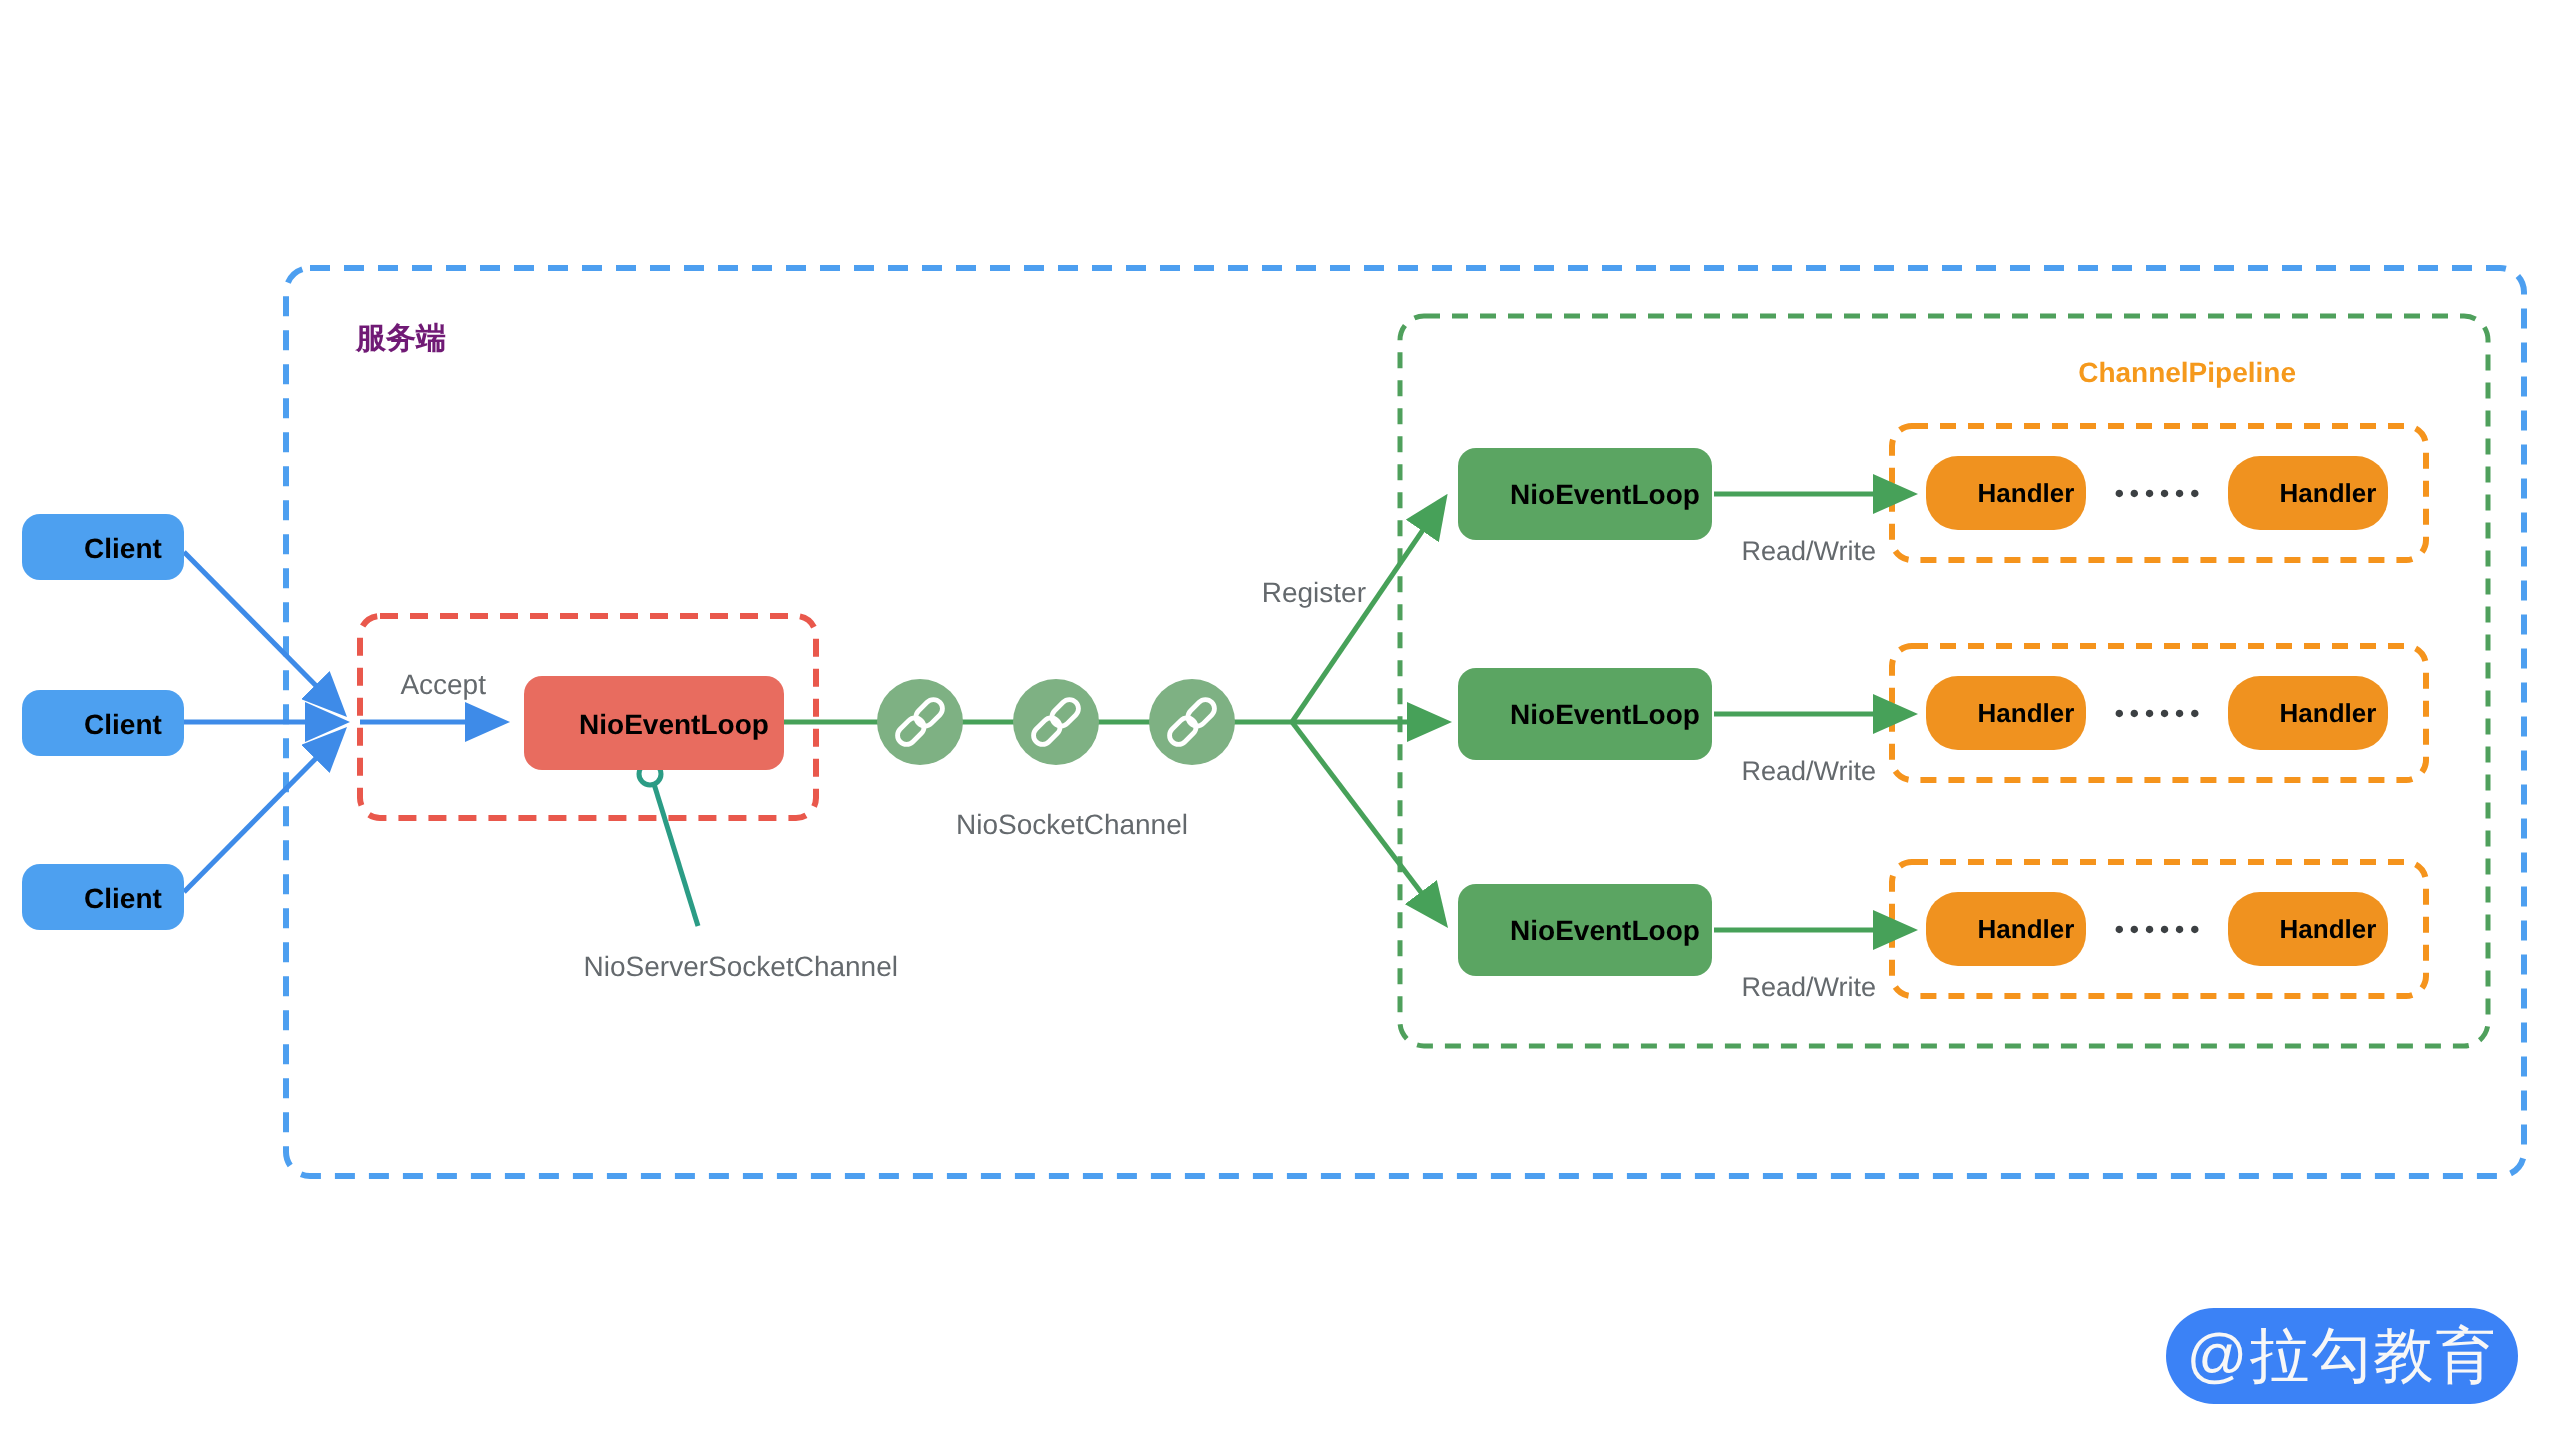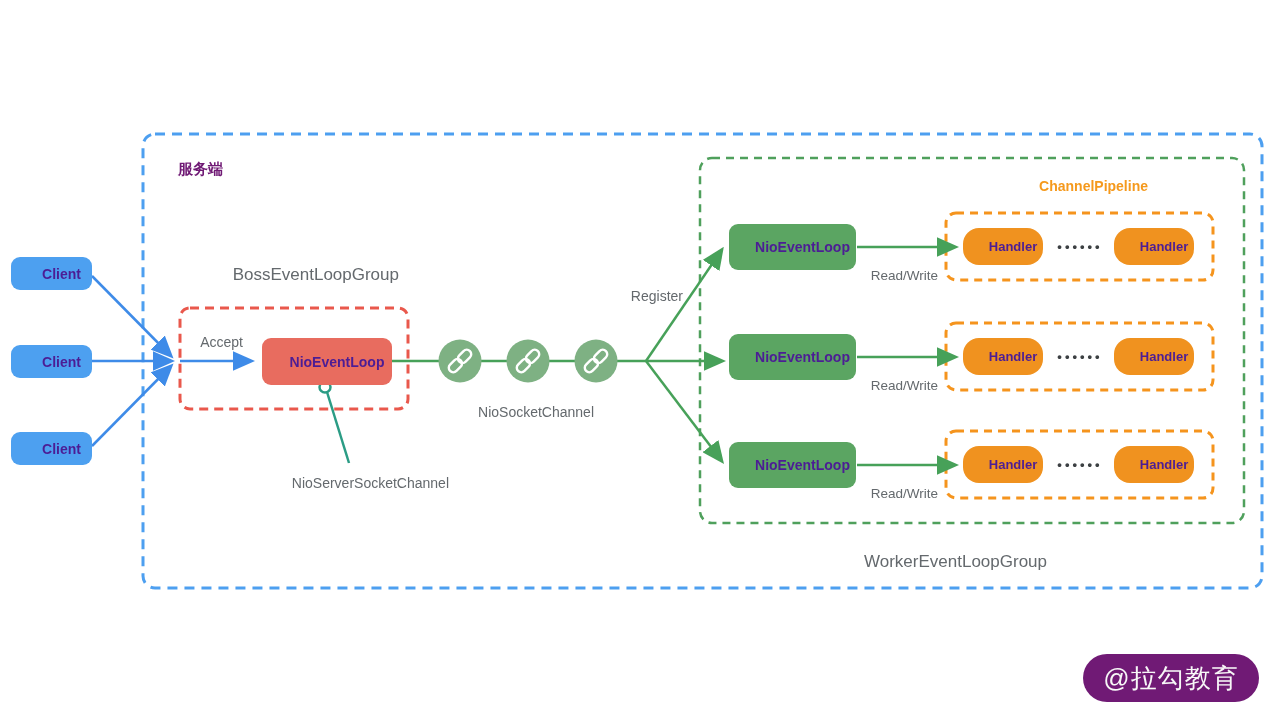--- a/index.html
+++ b/index.html
@@ -1,39 +1,39 @@
 <!DOCTYPE html>
 <html><head>
 <meta charset="utf-8">
 <style>
   html,body{margin:0;padding:0;background:#ffffff;}
   .canvas{position:relative;width:1280px;height:720px;background:#ffffff;overflow:hidden;
           font-family:"Liberation Sans", sans-serif;}
   .canvas svg{position:absolute;left:0;top:0;}
   .box{position:absolute;display:flex;align-items:center;justify-content:center;
-       color:#4c1d95;font-weight:bold;box-sizing:border-box;padding-left:20px;}
+       color:#000000;font-weight:bold;box-sizing:border-box;padding-left:20px;}
   .client{left:11px;width:81px;height:33px;background:#4DA0F0;border-radius:9px;font-size:14px;}
   .red-loop{left:262px;top:338px;width:130px;height:47px;background:#E86C5F;border-radius:9px;font-size:14px;}
   .green-loop{left:729px;width:127px;height:46px;background:#5BA562;border-radius:9px;font-size:14px;}
   .handler{width:80px;height:37px;background:#F0921F;border-radius:16px;font-size:13px;}
   .lbl{position:absolute;color:#64696D;font-size:14px;text-align:right;}
   .server-label{left:178px;top:160px;color:#701a75;font-size:15px;font-weight:bold;text-align:left;}
   .boss-title{left:199px;top:265px;width:200px;font-size:17px;}
   .accept{left:189px;top:334px;width:54px;}
   .register{left:611px;top:288px;width:72px;}
   .niosocket{left:436px;top:404px;width:158px;}
   .nioserversocket{left:265px;top:475px;width:184px;}
   .pipeline-title{left:1008px;top:178px;width:140px;color:#F5991C;font-weight:bold;}
   .readwrite{width:78px;left:860px;font-size:13.5px;margin-top:43px;}
   .worker-title{left:847px;top:552px;width:200px;font-size:17px;}
   .dots{position:absolute;left:1046px;width:68px;text-align:center;color:#3C4043;
         font-size:13px;font-weight:bold;letter-spacing:3px;}
   .watermark{position:absolute;left:1083px;top:654px;width:176px;height:48px;border-radius:24px;
-             background:#701a75;display:flex;align-items:center;justify-content:center;
-             color:#F7F7F7;font-size:26px;letter-spacing:1px;}
+             background:#3b82f6;display:flex;align-items:center;justify-content:center;
+             color:#F7F7F7;font-size:30px;letter-spacing:1px;}
 </style>
 </head>
 <body>
 
 <div class="canvas">
 
   <svg width="1280" height="720" viewBox="0 0 1280 720">
     <defs>
       <marker id="arrB" markerWidth="9" markerHeight="8" refX="7" refY="4" orient="auto">
         <path d="M0,0 L9,4 L0,8 Z" fill="#3E8BE8"></path>
@@ -84,27 +84,25 @@
     <g>
       <circle cx="596" cy="361" r="21.5" fill="#7EB183"></circle>
       <g transform="translate(596,361) rotate(-45)" stroke="#ffffff" stroke-width="2.4" fill="none">
         <rect x="-14" y="-4.5" width="15" height="9" rx="4.5"></rect>
         <rect x="-1" y="-4.5" width="15" height="9" rx="4.5"></rect>
       </g>
     </g>
   </svg>
 
   <div class="lbl server-label">服务端</div>
-  <div class="lbl boss-title">BossEventLoopGroup</div>
   <div class="lbl accept">Accept</div>
   <div class="lbl register">Register</div>
   <div class="lbl niosocket">NioSocketChannel</div>
   <div class="lbl nioserversocket">NioServerSocketChannel</div>
   <div class="lbl pipeline-title">ChannelPipeline</div>
-  <div class="lbl worker-title">WorkerEventLoopGroup</div>
 
   <div class="box client" style="top:257px">Client</div>
   <div class="box client" style="top:345px">Client</div>
   <div class="box client" style="top:432px">Client</div>
 
   <div class="box red-loop">NioEventLoop</div>
 
   <div class="box green-loop" style="top:224px">NioEventLoop</div>
   <div class="lbl readwrite" style="top:225px">Read/Write</div>
   <div class="box handler" style="left:963px;top:228px">Handler</div>

